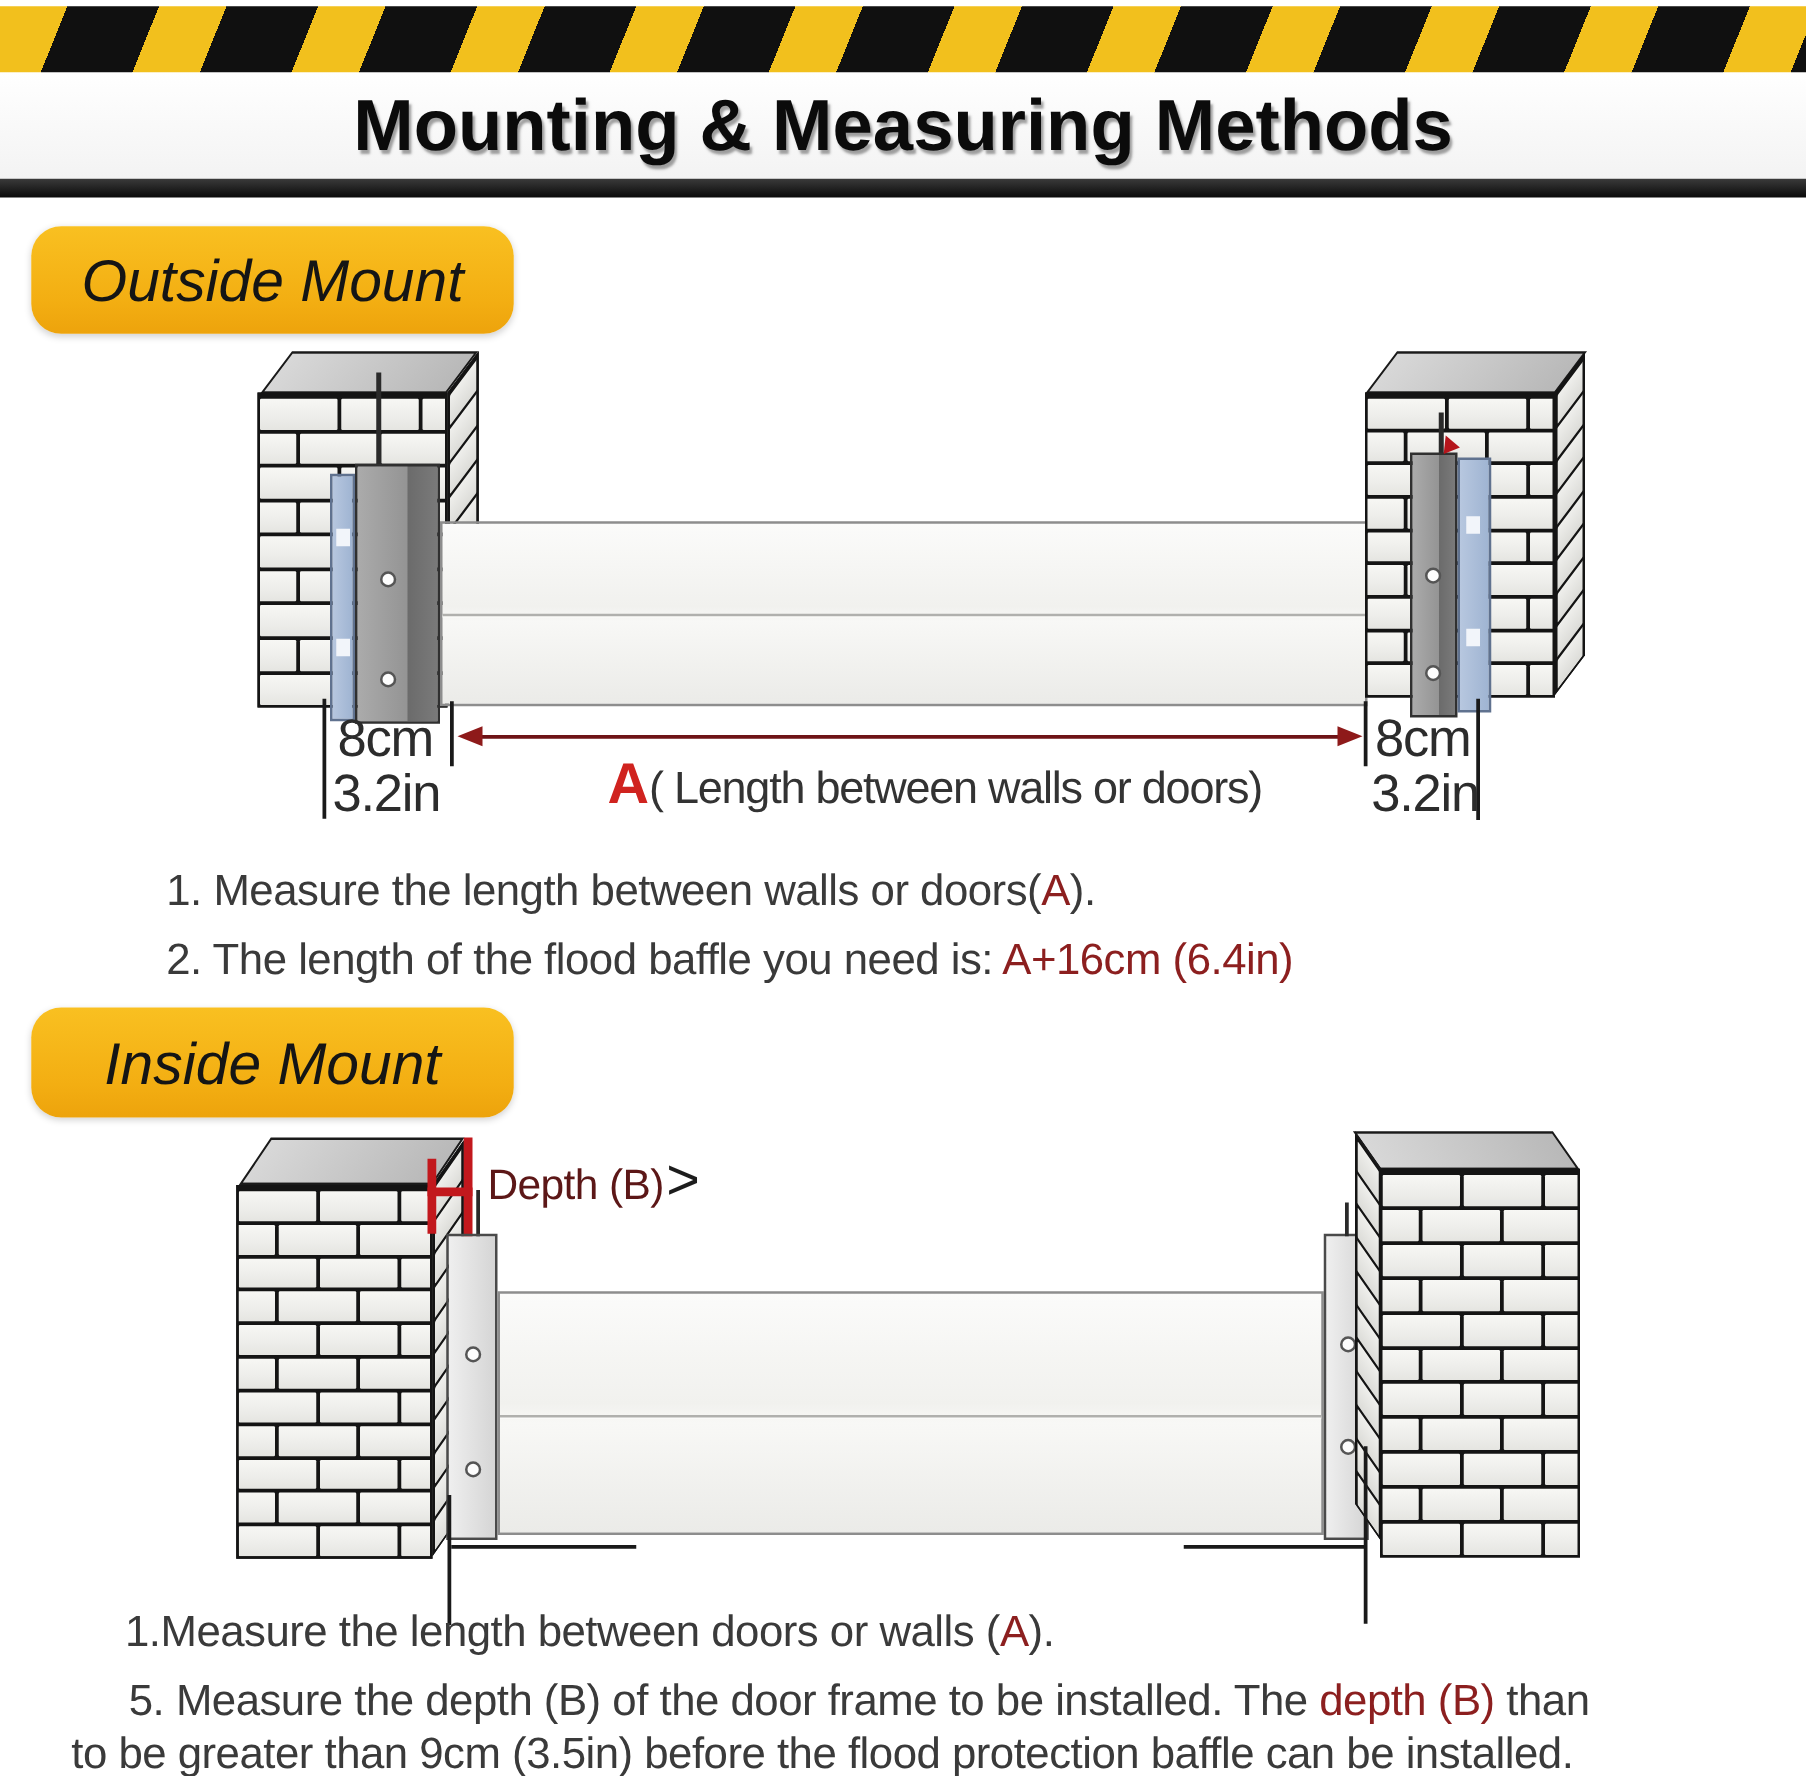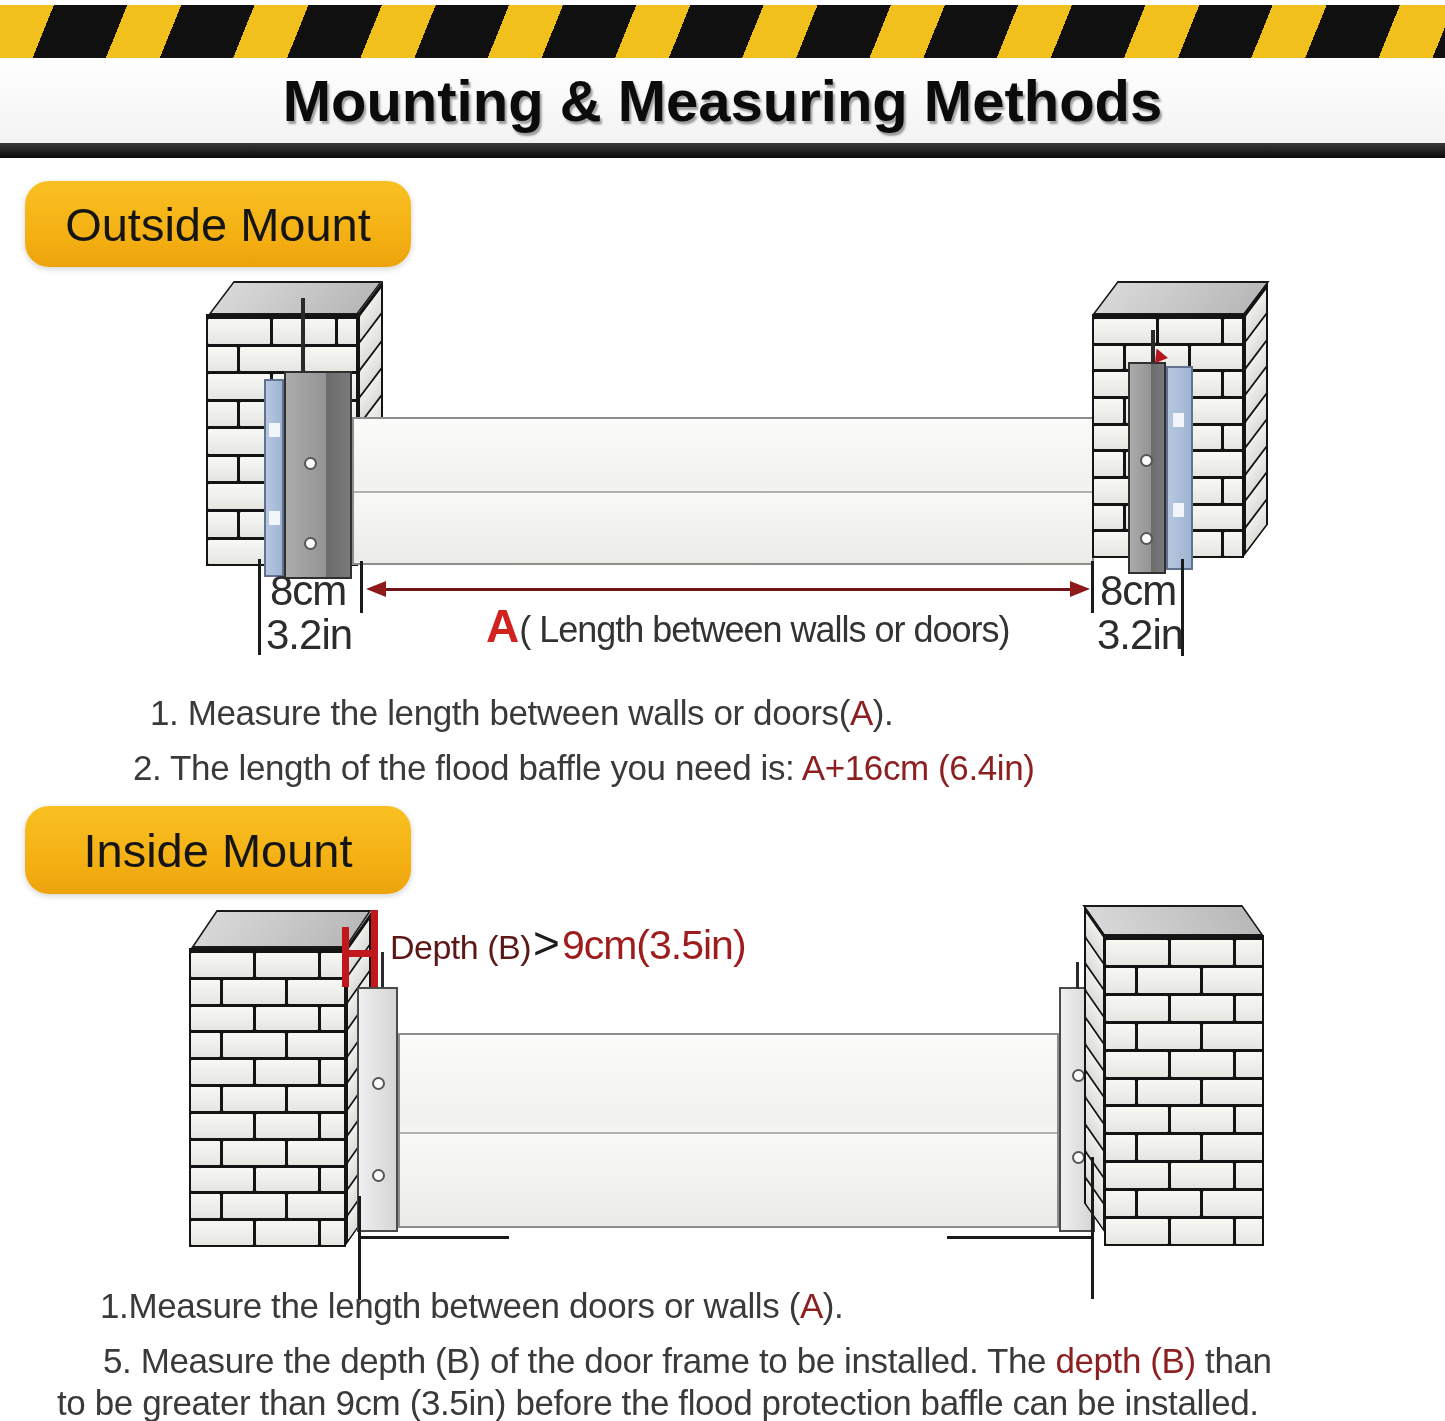--- a/index.html
+++ b/index.html
@@ -15,21 +15,21 @@
     display:flex;align-items:center;justify-content:center;}
   .title{font-size:58px;font-weight:bold;color:#0b0b0b;letter-spacing:0;
     text-shadow:2px 3px 2px rgba(70,70,70,.5);}
   .blackbar{position:absolute;left:0;top:143px;width:100%;height:15px;
     background:linear-gradient(180deg,#3a3a3a,#0a0a0a);}
 
   
   .badge{position:absolute;left:25px;width:386px;border-radius:24px;
     background:linear-gradient(180deg,#f9c021 0%,#f3ae12 70%,#eda30c 100%);
     display:flex;align-items:center;justify-content:center;
-    font-size:47px;color:#151515;box-shadow:0 2px 6px rgba(0,0,0,.18);}
+    font-size:47px;color:#151515;box-shadow:0 2px 6px rgba(0,0,0,.18);font-style:italic;}
 
   
   .bricks{background:#141414;display:flex;flex-direction:column;gap:3px;
     padding-top:3px;overflow:hidden;border:2px solid #141414;box-sizing:border-box;}
   .brick-row{flex:1 1 0;display:flex;gap:3px;min-height:0;}
   .brick{background:linear-gradient(180deg,#f7f7f4 0%,#ededea 60%,#e5e5e1 100%);border-radius:1px;}
   .bricks.side .brick{background:linear-gradient(180deg,#efefec,#dcdcd8);}
   .face-top{position:absolute;background:linear-gradient(100deg,#d8d8d8,#b8b8b8);
     border:2px solid #1a1a1a;box-sizing:border-box;}
 
@@ -274,21 +274,21 @@
 
   <div class="dim" style="left:270px;top:567px;">8cm</div>
   <div class="dim" style="left:266px;top:611px;">3.2in</div>
   <div class="dim" style="left:1100px;top:567px;">8cm</div>
   <div class="dim" style="left:1097px;top:611px;">3.2in</div>
 
   <div class="caption" style="left:486px;top:599px;">
     <span class="cap-a">A</span><span class="cap-rest">( Length between walls or doors)</span>
   </div>
 
-  <div class="step" style="left:150px;top:693px;">
+  <div class="step" style="left:133px;top:693px;">
     <span>1. Measure the length between walls or doors(</span><span class="red">A</span><span>).</span>
   </div>
   <div class="step" style="left:133px;top:748px;">
     <span>2. The length of the flood baffle you need is: </span><span class="red">A+16cm (6.4in)</span><span></span>
   </div>
 
   <div class="badge" style="top:806px;height:88px;">
     <span>Inside Mount</span>
   </div>
 
@@ -494,21 +494,20 @@
       <div class="brick-row">
         <div class="brick" style="flex: 0 0 62px;"></div>
         <div class="brick" style="flex: 0 0 62px;"></div>
         <div class="brick" style="flex: 0 0 62px;"></div>
       </div>
     </div>
 
   <div class="depth-note" style="left:390px;top:916px;">
     <span class="depth-label">Depth (B) </span>
     <span class="depth-gt">&gt;</span>
-    <span class="depth-value">9cm(3.5in)</span>
   </div>
 
   <div class="dimline" style="left:358px;top:1196px;width:3px;height:104px;"></div>
   <div class="dimline" style="left:361px;top:1236px;width:148px;height:3px;"></div>
   <div class="dimline" style="left:947px;top:1236px;width:146px;height:3px;"></div>
   <div class="dimline" style="left:1091px;top:1157px;width:3px;height:142px;"></div>
 
   <div class="step" style="left:100px;top:1286px;">
     <span>1.Measure the length between doors or walls (</span><span class="red">A</span><span>).</span>
   </div>

